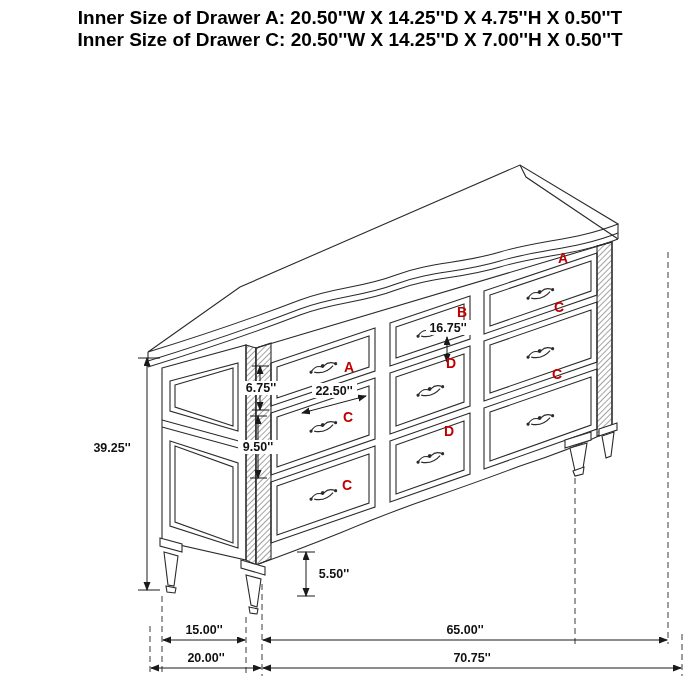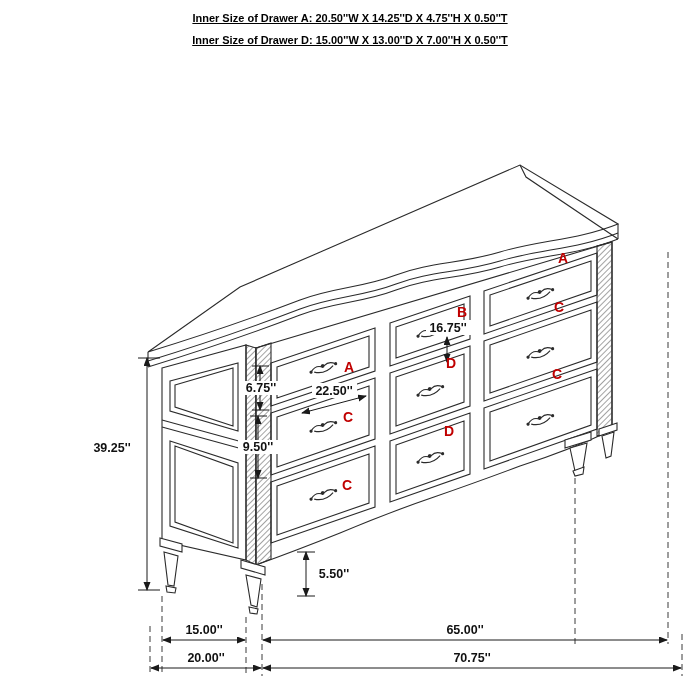--- a/index.html
+++ b/index.html
@@ -1,37 +1,37 @@
 <!DOCTYPE html>
 <html><head>
 <meta charset="utf-8">
 <style>
   html,body{margin:0;padding:0;background:#ffffff;}
   .stage{position:relative;width:700px;height:700px;background:#fff;overflow:hidden;
          font-family:"Liberation Sans",sans-serif;}
   .title-block{position:absolute;top:7px;left:0;width:700px;text-align:center;
-               color:#000;font-weight:bold;font-size:11px;line-height:22px;text-decoration:underline;}
+               color:#000;font-weight:bold;font-size:19px;line-height:22px;}
   .diagram-svg{position:absolute;top:0;left:0;}
   .line{stroke:#2b2b2b;stroke-width:1.1;fill:none;}
   .fillw{fill:#ffffff;stroke:#2b2b2b;stroke-width:1.1;}
   .hatched{fill:url(#hatch);stroke:#2b2b2b;stroke-width:1.1;}
   .dim{stroke:#1a1a1a;stroke-width:1;fill:none;}
   .dash{stroke:#3a3a3a;stroke-width:1;fill:none;stroke-dasharray:6 4;}
   .dimtext{font:bold 12.5px "Liberation Sans",sans-serif;fill:#111111;text-anchor:middle;}
   .redletter{font:bold 14px "Liberation Sans",sans-serif;fill:#c00000;text-anchor:middle;}
   .mask{fill:#ffffff;stroke:none;}
 </style>
 </head>
 <body>
 
 <div class="stage">
 
   <div class="title-block">
     <div>Inner Size of Drawer A: 20.50''W X 14.25''D X 4.75''H X 0.50''T</div>
-    <div>Inner Size of Drawer D: 15.00''W X 13.00''D X 7.00''H X 0.50''T</div>
+    <div>Inner Size of Drawer C: 20.50''W X 14.25''D X 7.00''H X 0.50''T</div>
   </div>
 
   <svg class="diagram-svg" width="700" height="700" viewBox="0 0 700 700">
     <defs>
       <pattern id="hatch" width="4" height="4" patternUnits="userSpaceOnUse" patternTransform="rotate(45)">
         <line x1="0" y1="0" x2="0" y2="4" stroke="#555" stroke-width="1.1"></line>
       </pattern>
       <marker id="ah" markerWidth="9" markerHeight="8" refX="8" refY="3.5" orient="auto-start-reverse">
         <path d="M0,0 L9,3.5 L0,7 Z" fill="#1a1a1a"></path>
       </marker>

